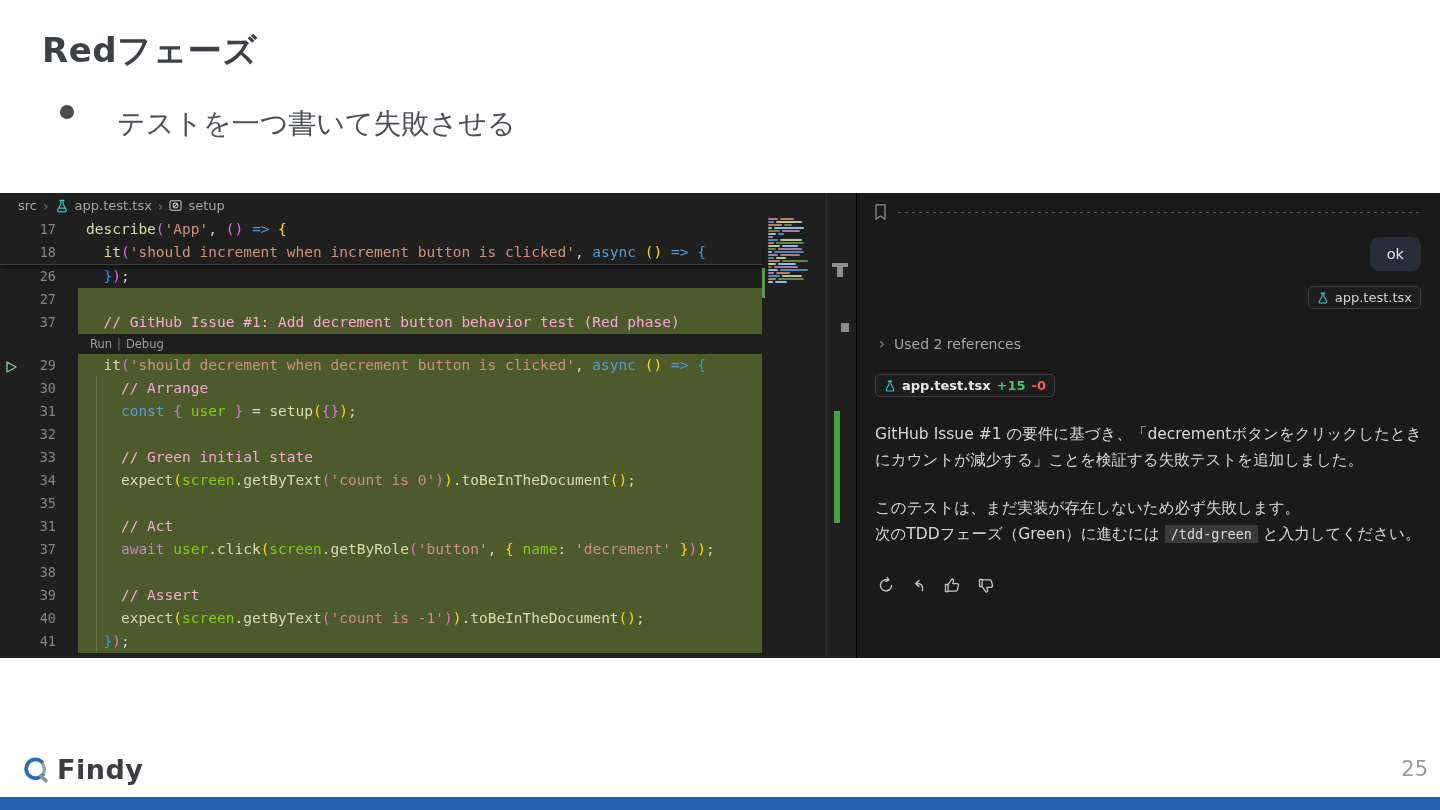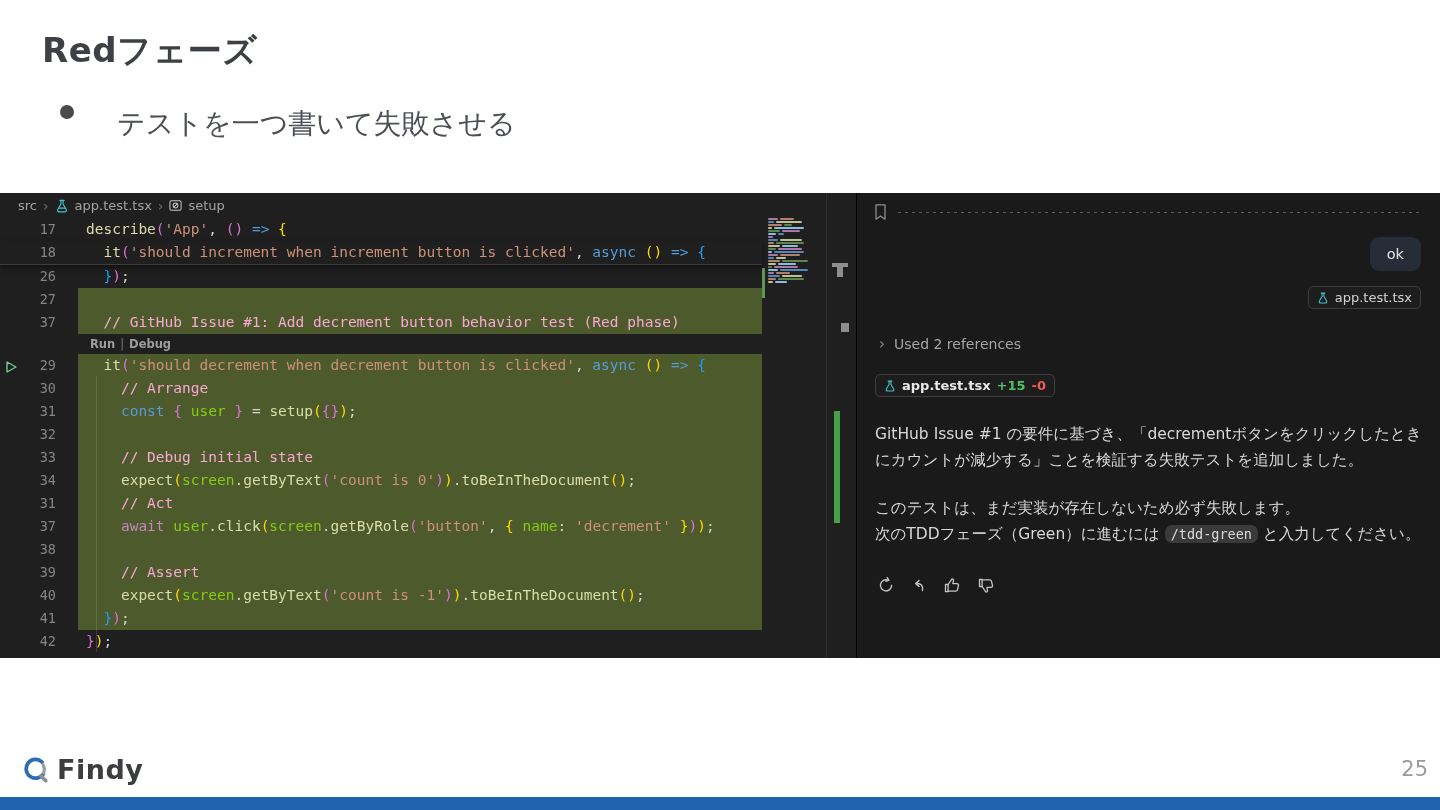--- a/index.html
+++ b/index.html
@@ -32,21 +32,21 @@
   }
   .crumb-sep{color:#6d6d6d;font-size:14px;}
   .code-area{position:absolute;left:0;top:25px;width:762px;}
   .code-row{display:flex;height:23px;line-height:23px;font-family:"DejaVu Sans Mono","Liberation Mono",monospace;font-size:14.5px;white-space:pre;}
   .code-row .gutter{flex:0 0 78px;text-align:right;padding-right:22px;box-sizing:border-box;color:#858585;font-size:13.5px;position:relative;}
   .code-row .line-body{flex:1 1 auto;padding-left:8px;min-width:0;}
   .code-row.green .line-body{background:#4d5a2b;}
   .code-row.sticky{position:relative;z-index:3;background:#1f1f1f;border-bottom:1px solid #3d3d3d;box-shadow:0 3px 5px rgba(0,0,0,.45);}
   .lens-row{height:20px !important;line-height:20px !important;}
   .lens-body{flex:1;padding-left:12px;font-family:"DejaVu Sans","Liberation Sans",sans-serif;font-size:11.5px;color:#9d9d9d;}
-  .lens-body .lens-link{cursor:pointer;font-weight:bold;}
+  .lens-body .lens-link{cursor:pointer;}
   .lens-sep{margin:0 5px;color:#777;}
   .play-btn{position:absolute;left:4px;top:4px;width:14px;height:14px;}
   .c-fn{color:#dcdcaa}.c-str{color:#ce9178}.c-kw1{color:#569cd6}.c-kw2{color:#c586c0}
   .c-var{color:#84cc16}.c-txt{color:#d4d4d4}.c-b1{color:#ffd700}.c-b2{color:#da70d6}
   .c-b3{color:#179fff}.c-cmt{color:#f9a8d4}
   .indent-guide{position:absolute;left:96px;top:183px;width:1px;height:276px;background:rgba(255,255,255,.13);z-index:2;}
 
   
   .minimap{position:absolute;left:762px;top:25px;width:64px;height:440px;}
   .mm-row{height:2px;margin:0 0 1px 6px;display:flex;gap:2px;}
@@ -85,21 +85,21 @@
   .refs .chev{font-size:15px;color:#8f8f8f;}
   .chip-diff{position:absolute;left:18px;top:181px;}
   .chip-diff .fname{color:#e8e8e8;font-weight:bold;font-size:13px;}
   .diff-add{color:#4ec26b;font-weight:bold;}
   .diff-del{color:#f25d52;font-weight:bold;}
   .chat-p{position:absolute;left:18px;width:556px;font-size:15.5px;line-height:26px;color:#d8d8d8;}
   .p1{top:228px;}
   .p2{top:302px;}
   .inline-code{
     font-family:"DejaVu Sans Mono","Liberation Mono",monospace;font-size:13.5px;
-    background:#3a3a3a;border-radius:7px;padding:1px 6px;color:#dadada;
+    background:#3a3a3a;border-radius:0;padding:1px 6px;color:#dadada;
   }
   .chat-actions{position:absolute;left:20px;top:383px;display:flex;gap:15px;}
   .chat-actions .act{cursor:pointer;}
 </style>
 </head>
 <body>
 
 <div class="slide-title">Redフェーズ</div>
 <div class="bullet-row">
   <span class="bullet-dot"></span>
@@ -136,22 +136,23 @@
         <div class="code-row"><span class="gutter">26</span><span class="line-body"><span class="c-txt">  </span><span class="c-b3">}</span><span class="c-b2">)</span><span class="c-txt">;</span></span></div>
         <div class="code-row green"><span class="gutter">27</span><span class="line-body"></span></div>
         <div class="code-row green"><span class="gutter">37</span><span class="line-body"><span class="c-cmt">  // GitHub Issue #1: Add decrement button behavior test (Red phase)</span></span></div>
         <div class="code-row lens-row"><span class="gutter"></span><span class="lens-body"><span class="lens-link">Run</span><span class="lens-sep">|</span><span class="lens-link">Debug</span></span></div>
         <div class="code-row green"><span class="gutter">29<span class="play-btn"><svg width="14" height="14" viewBox="0 0 14 14" fill="none" stroke="#73c991" stroke-width="1.4" stroke-linejoin="round">
                 <path d="M3 2l9 5-9 5z"></path>
               </svg></span></span><span class="line-body"><span class="c-txt">  </span><span class="c-fn">it</span><span class="c-b2">(</span><span class="c-str">'should decrement when decrement button is clicked'</span><span class="c-txt">, </span><span class="c-kw1">async</span><span class="c-txt"> </span><span class="c-b1">()</span><span class="c-txt"> </span><span class="c-kw1">=&gt;</span><span class="c-txt"> </span><span class="c-b3">{</span></span></div>
         <div class="code-row green"><span class="gutter">30</span><span class="line-body"><span class="c-cmt">    // Arrange</span></span></div>
         <div class="code-row green"><span class="gutter">31</span><span class="line-body"><span class="c-txt">    </span><span class="c-kw1">const</span><span class="c-txt"> </span><span class="c-b2">{</span><span class="c-txt"> </span><span class="c-var">user</span><span class="c-txt"> </span><span class="c-b2">}</span><span class="c-txt"> = </span><span class="c-fn">setup</span><span class="c-b1">(</span><span class="c-b2">{}</span><span class="c-b1">)</span><span class="c-txt">;</span></span></div>
         <div class="code-row green"><span class="gutter">32</span><span class="line-body"></span></div>
-        <div class="code-row green"><span class="gutter">33</span><span class="line-body"><span class="c-cmt">    // Debug initial state</span></span></div>
+        <div class="code-row green"><span class="gutter">33</span><span class="line-body"><span class="c-cmt">    // Green initial state</span></span></div>
         <div class="code-row green"><span class="gutter">34</span><span class="line-body"><span class="c-txt">    </span><span class="c-fn">expect</span><span class="c-b1">(</span><span class="c-var">screen</span><span class="c-txt">.</span><span class="c-fn">getByText</span><span class="c-b2">(</span><span class="c-str">'count is 0'</span><span class="c-b2">)</span><span class="c-b1">)</span><span class="c-txt">.</span><span class="c-fn">toBeInTheDocument</span><span class="c-b1">()</span><span class="c-txt">;</span></span></div>
+        <div class="code-row green"><span class="gutter">35</span><span class="line-body"></span></div>
         <div class="code-row green"><span class="gutter">31</span><span class="line-body"><span class="c-cmt">    // Act</span></span></div>
         <div class="code-row green"><span class="gutter">37</span><span class="line-body"><span class="c-txt">    </span><span class="c-kw2">await</span><span class="c-txt"> </span><span class="c-var">user</span><span class="c-txt">.</span><span class="c-fn">click</span><span class="c-b1">(</span><span class="c-var">screen</span><span class="c-txt">.</span><span class="c-fn">getByRole</span><span class="c-b2">(</span><span class="c-str">'button'</span><span class="c-txt">, </span><span class="c-b1">{</span><span class="c-txt"> </span><span class="c-var">name</span><span class="c-txt">:</span><span class="c-txt"> </span><span class="c-str">'decrement'</span><span class="c-txt"> </span><span class="c-b1">}</span><span class="c-b2">)</span><span class="c-b1">)</span><span class="c-txt">;</span></span></div>
         <div class="code-row green"><span class="gutter">38</span><span class="line-body"></span></div>
         <div class="code-row green"><span class="gutter">39</span><span class="line-body"><span class="c-cmt">    // Assert</span></span></div>
         <div class="code-row green"><span class="gutter">40</span><span class="line-body"><span class="c-txt">    </span><span class="c-fn">expect</span><span class="c-b1">(</span><span class="c-var">screen</span><span class="c-txt">.</span><span class="c-fn">getByText</span><span class="c-b2">(</span><span class="c-str">'count is -1'</span><span class="c-b2">)</span><span class="c-b1">)</span><span class="c-txt">.</span><span class="c-fn">toBeInTheDocument</span><span class="c-b1">()</span><span class="c-txt">;</span></span></div>
         <div class="code-row green"><span class="gutter">41</span><span class="line-body"><span class="c-txt">  </span><span class="c-b3">}</span><span class="c-b2">)</span><span class="c-txt">;</span></span></div>
         <div class="code-row"><span class="gutter">42</span><span class="line-body"><span class="c-b2">}</span><span class="c-b1">)</span><span class="c-txt">;</span></span></div>
       </div>
     <div class="indent-guide"></div>
 

